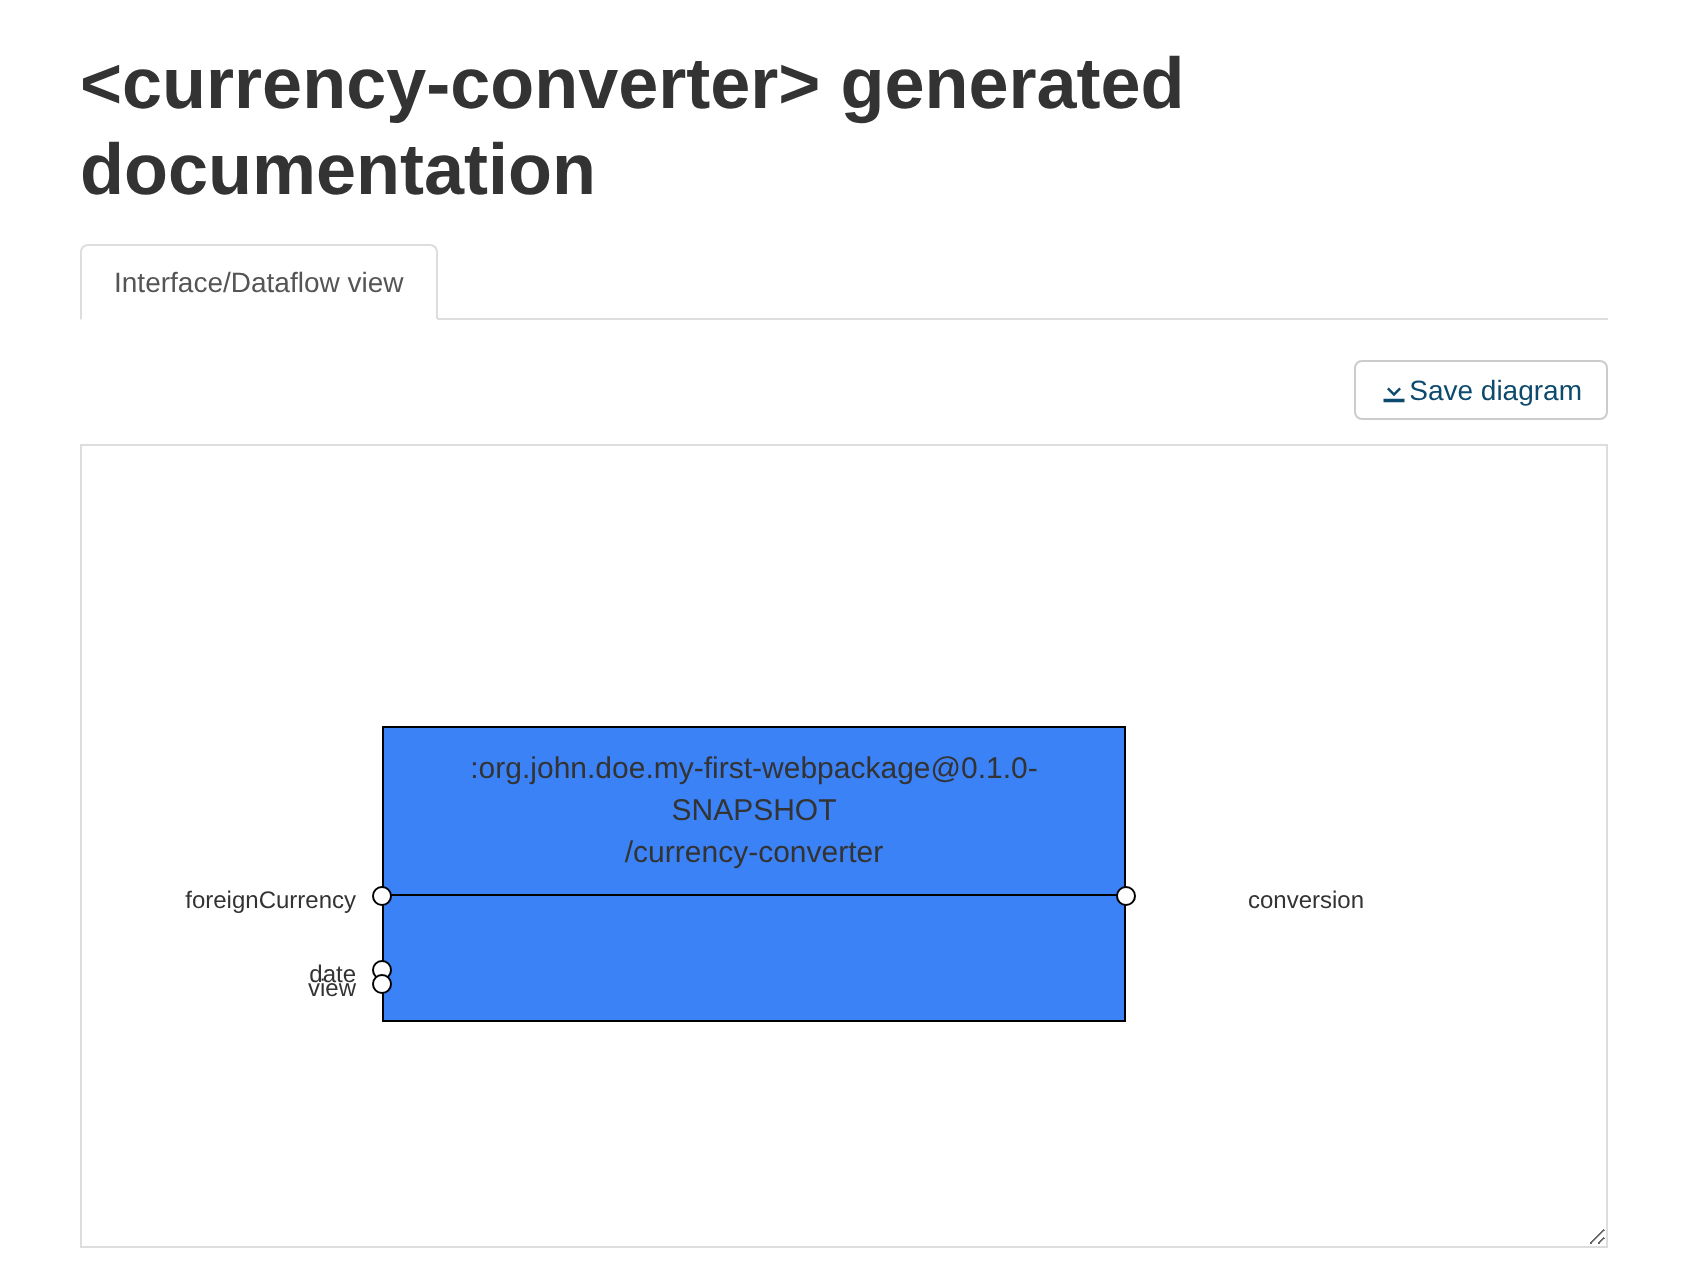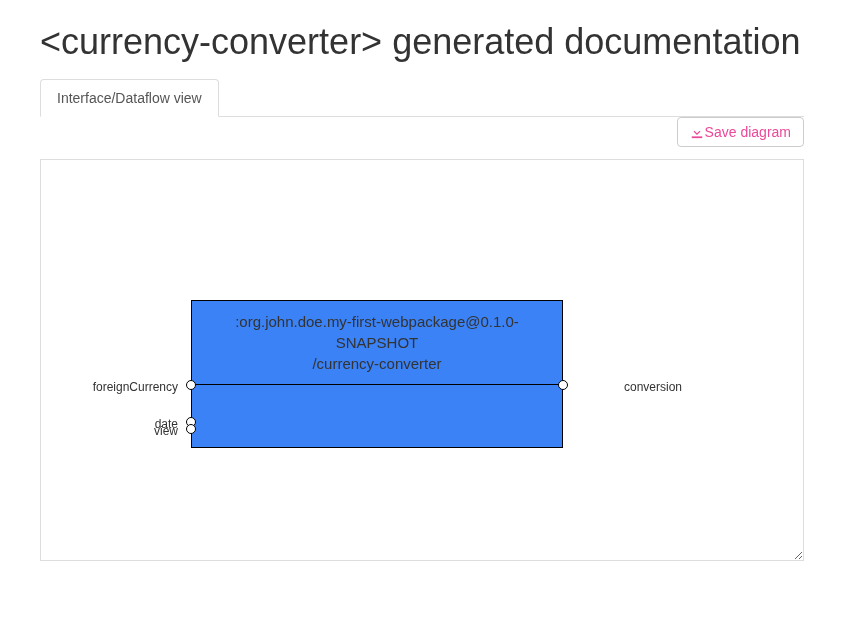--- a/index.html
+++ b/index.html
@@ -4,28 +4,29 @@
   <style>
     * { box-sizing: border-box; margin: 0; padding: 0; }
     body {
       font-family: -apple-system, BlinkMacSystemFont, "Segoe UI", Helvetica, Arial, sans-serif;
       background: #fff;
       padding: 20px 40px;
       color: #333;
     }
     .page-title {
       font-size: 36px;
-      font-weight: 400;
+      font-weight: 700;
       color: #333;
       margin-bottom: 16px;
       line-height: 1.2;
     }
     .tabs {
       display: flex;
       border-bottom: 1px solid #ddd;
+      margin-bottom: 20px;
     }
     .tab {
       padding: 10px 16px;
       color: #337ab7;
       font-size: 14px;
       cursor: pointer;
       border: 1px solid transparent;
       border-bottom: none;
       margin-bottom: -1px;
       border-radius: 4px 4px 0 0;
@@ -40,21 +41,21 @@
       display: flex;
       justify-content: flex-end;
       margin-bottom: 12px;
     }
     .btn {
       display: inline-flex;
       align-items: center;
       gap: 1px;
       padding: 6px 12px;
       font-size: 14px;
-      color: #ec4899;
+      color: #0c4a6e;
       background: #fff;
       border: 1px solid #ccc;
       border-radius: 4px;
       cursor: pointer;
     }
     .diagram-panel {
       border: 1px solid #ddd;
       min-height: 400px;
       position: relative;
       padding: 10px;

